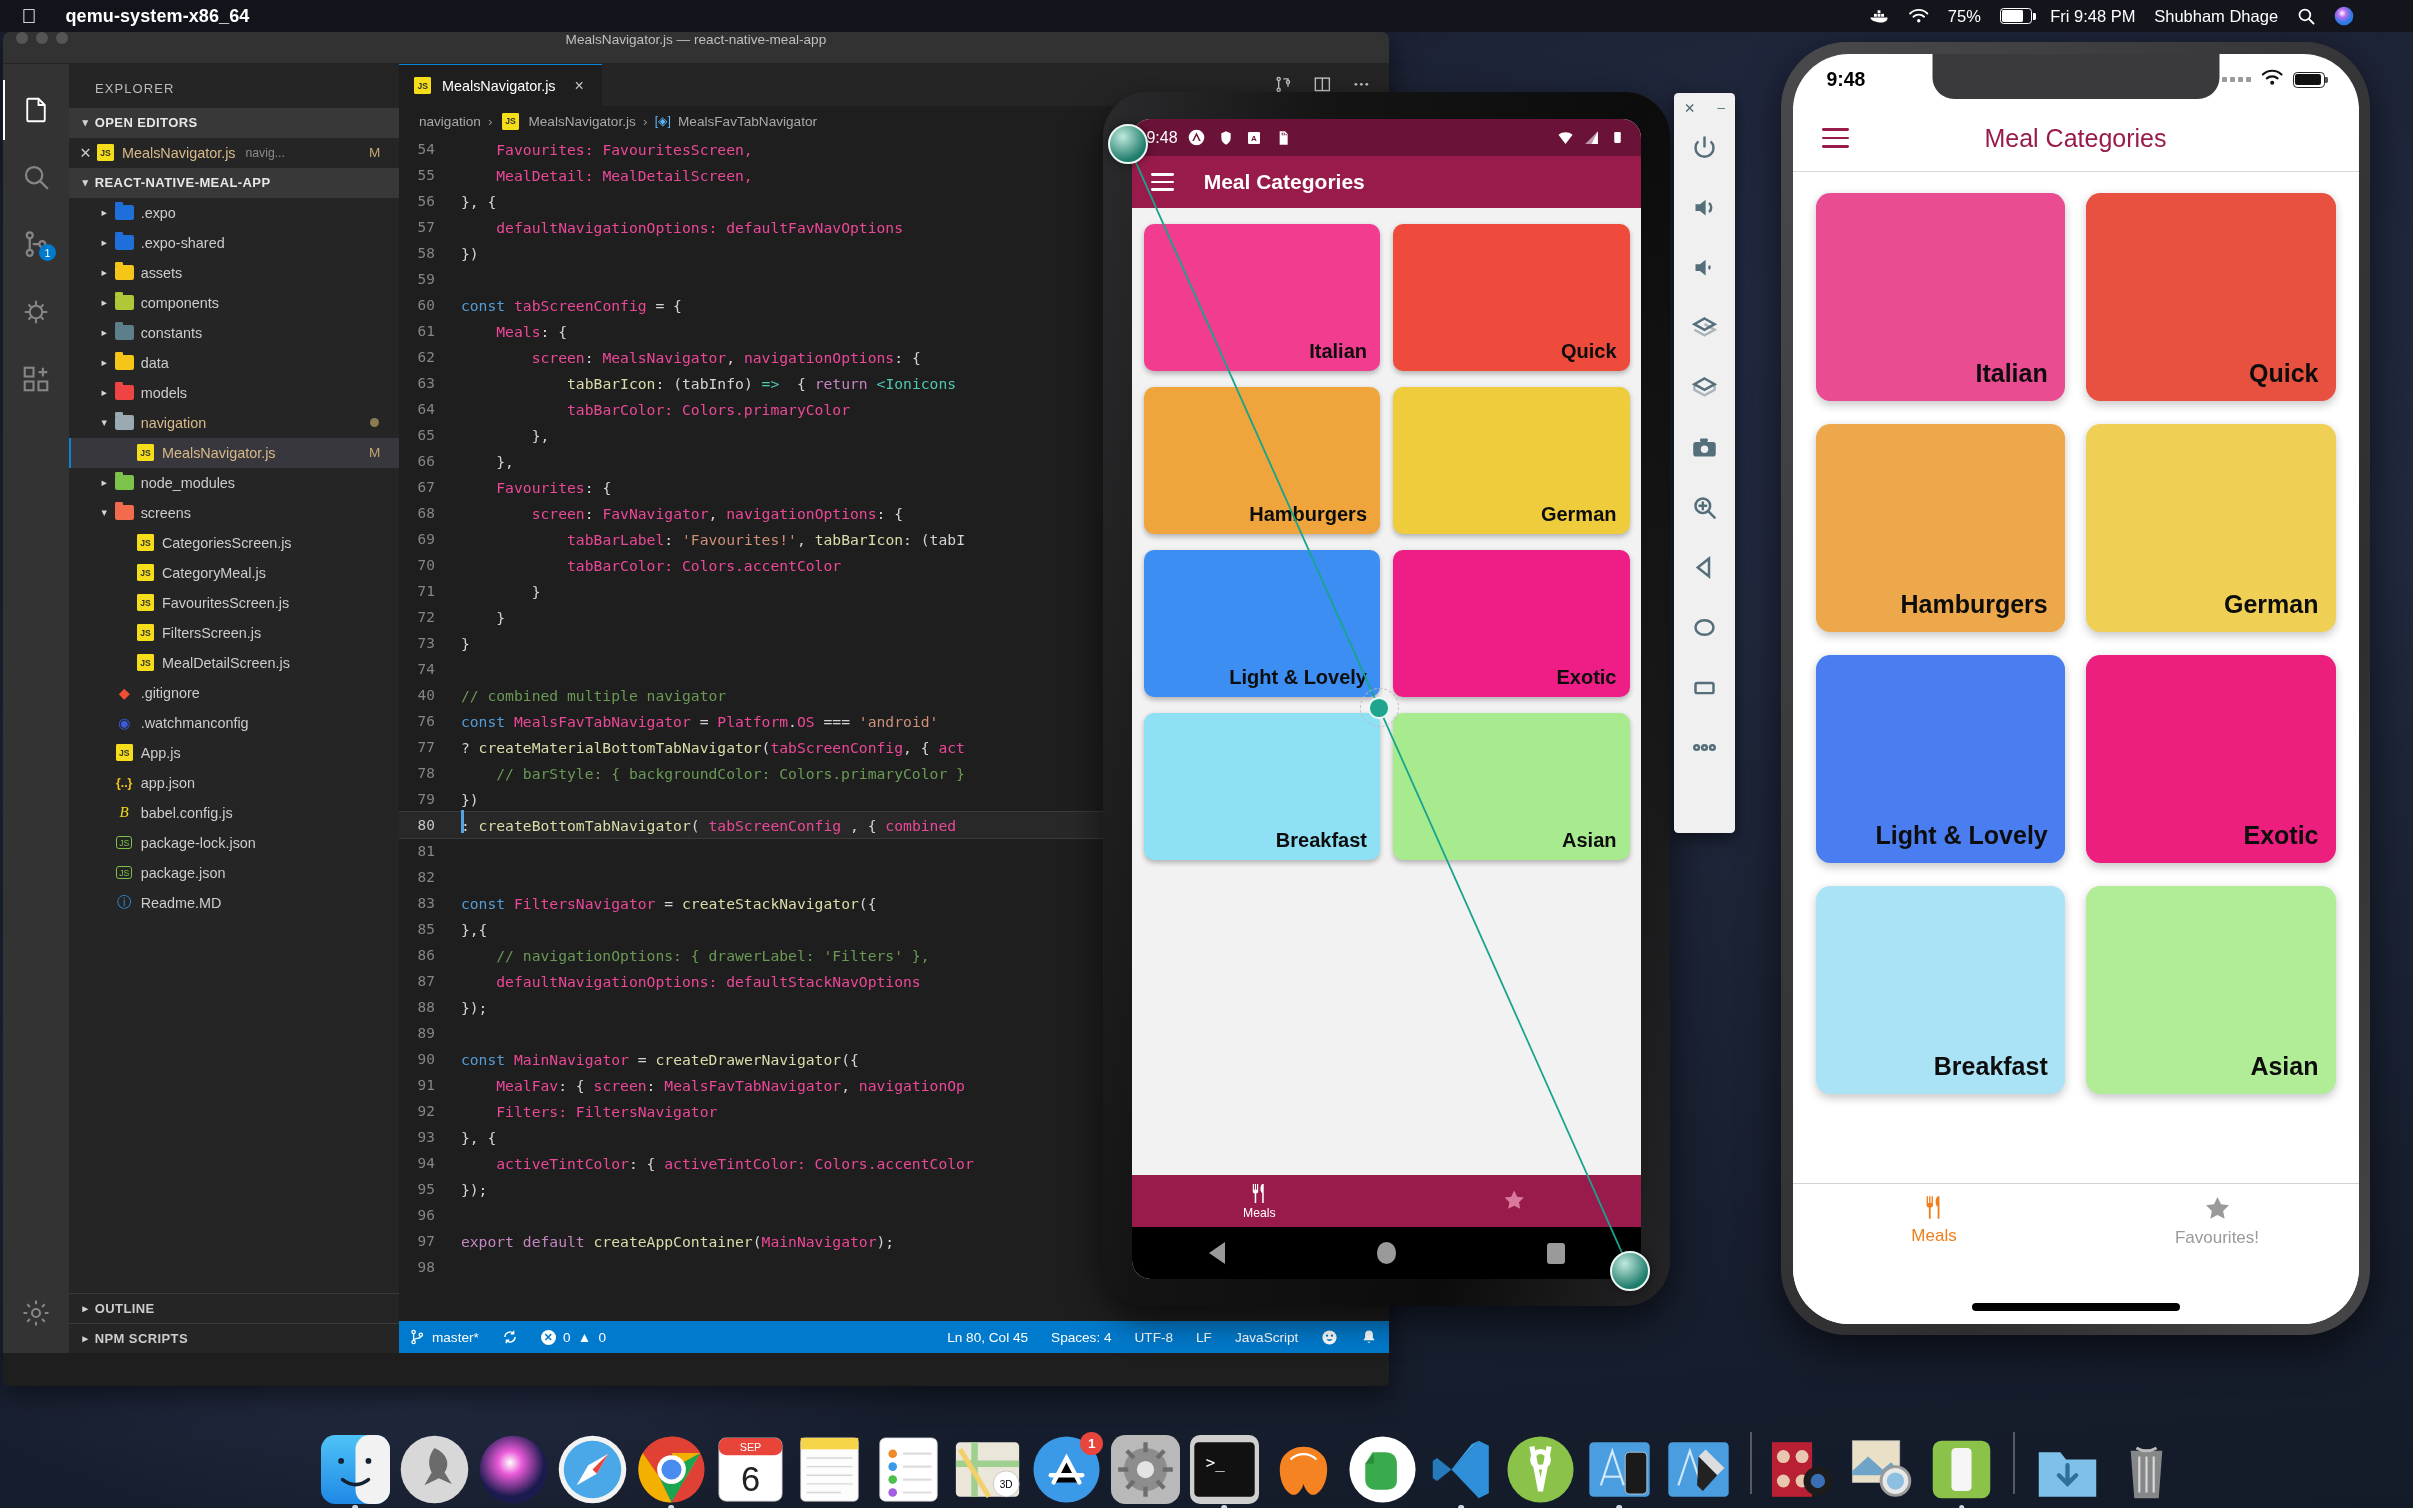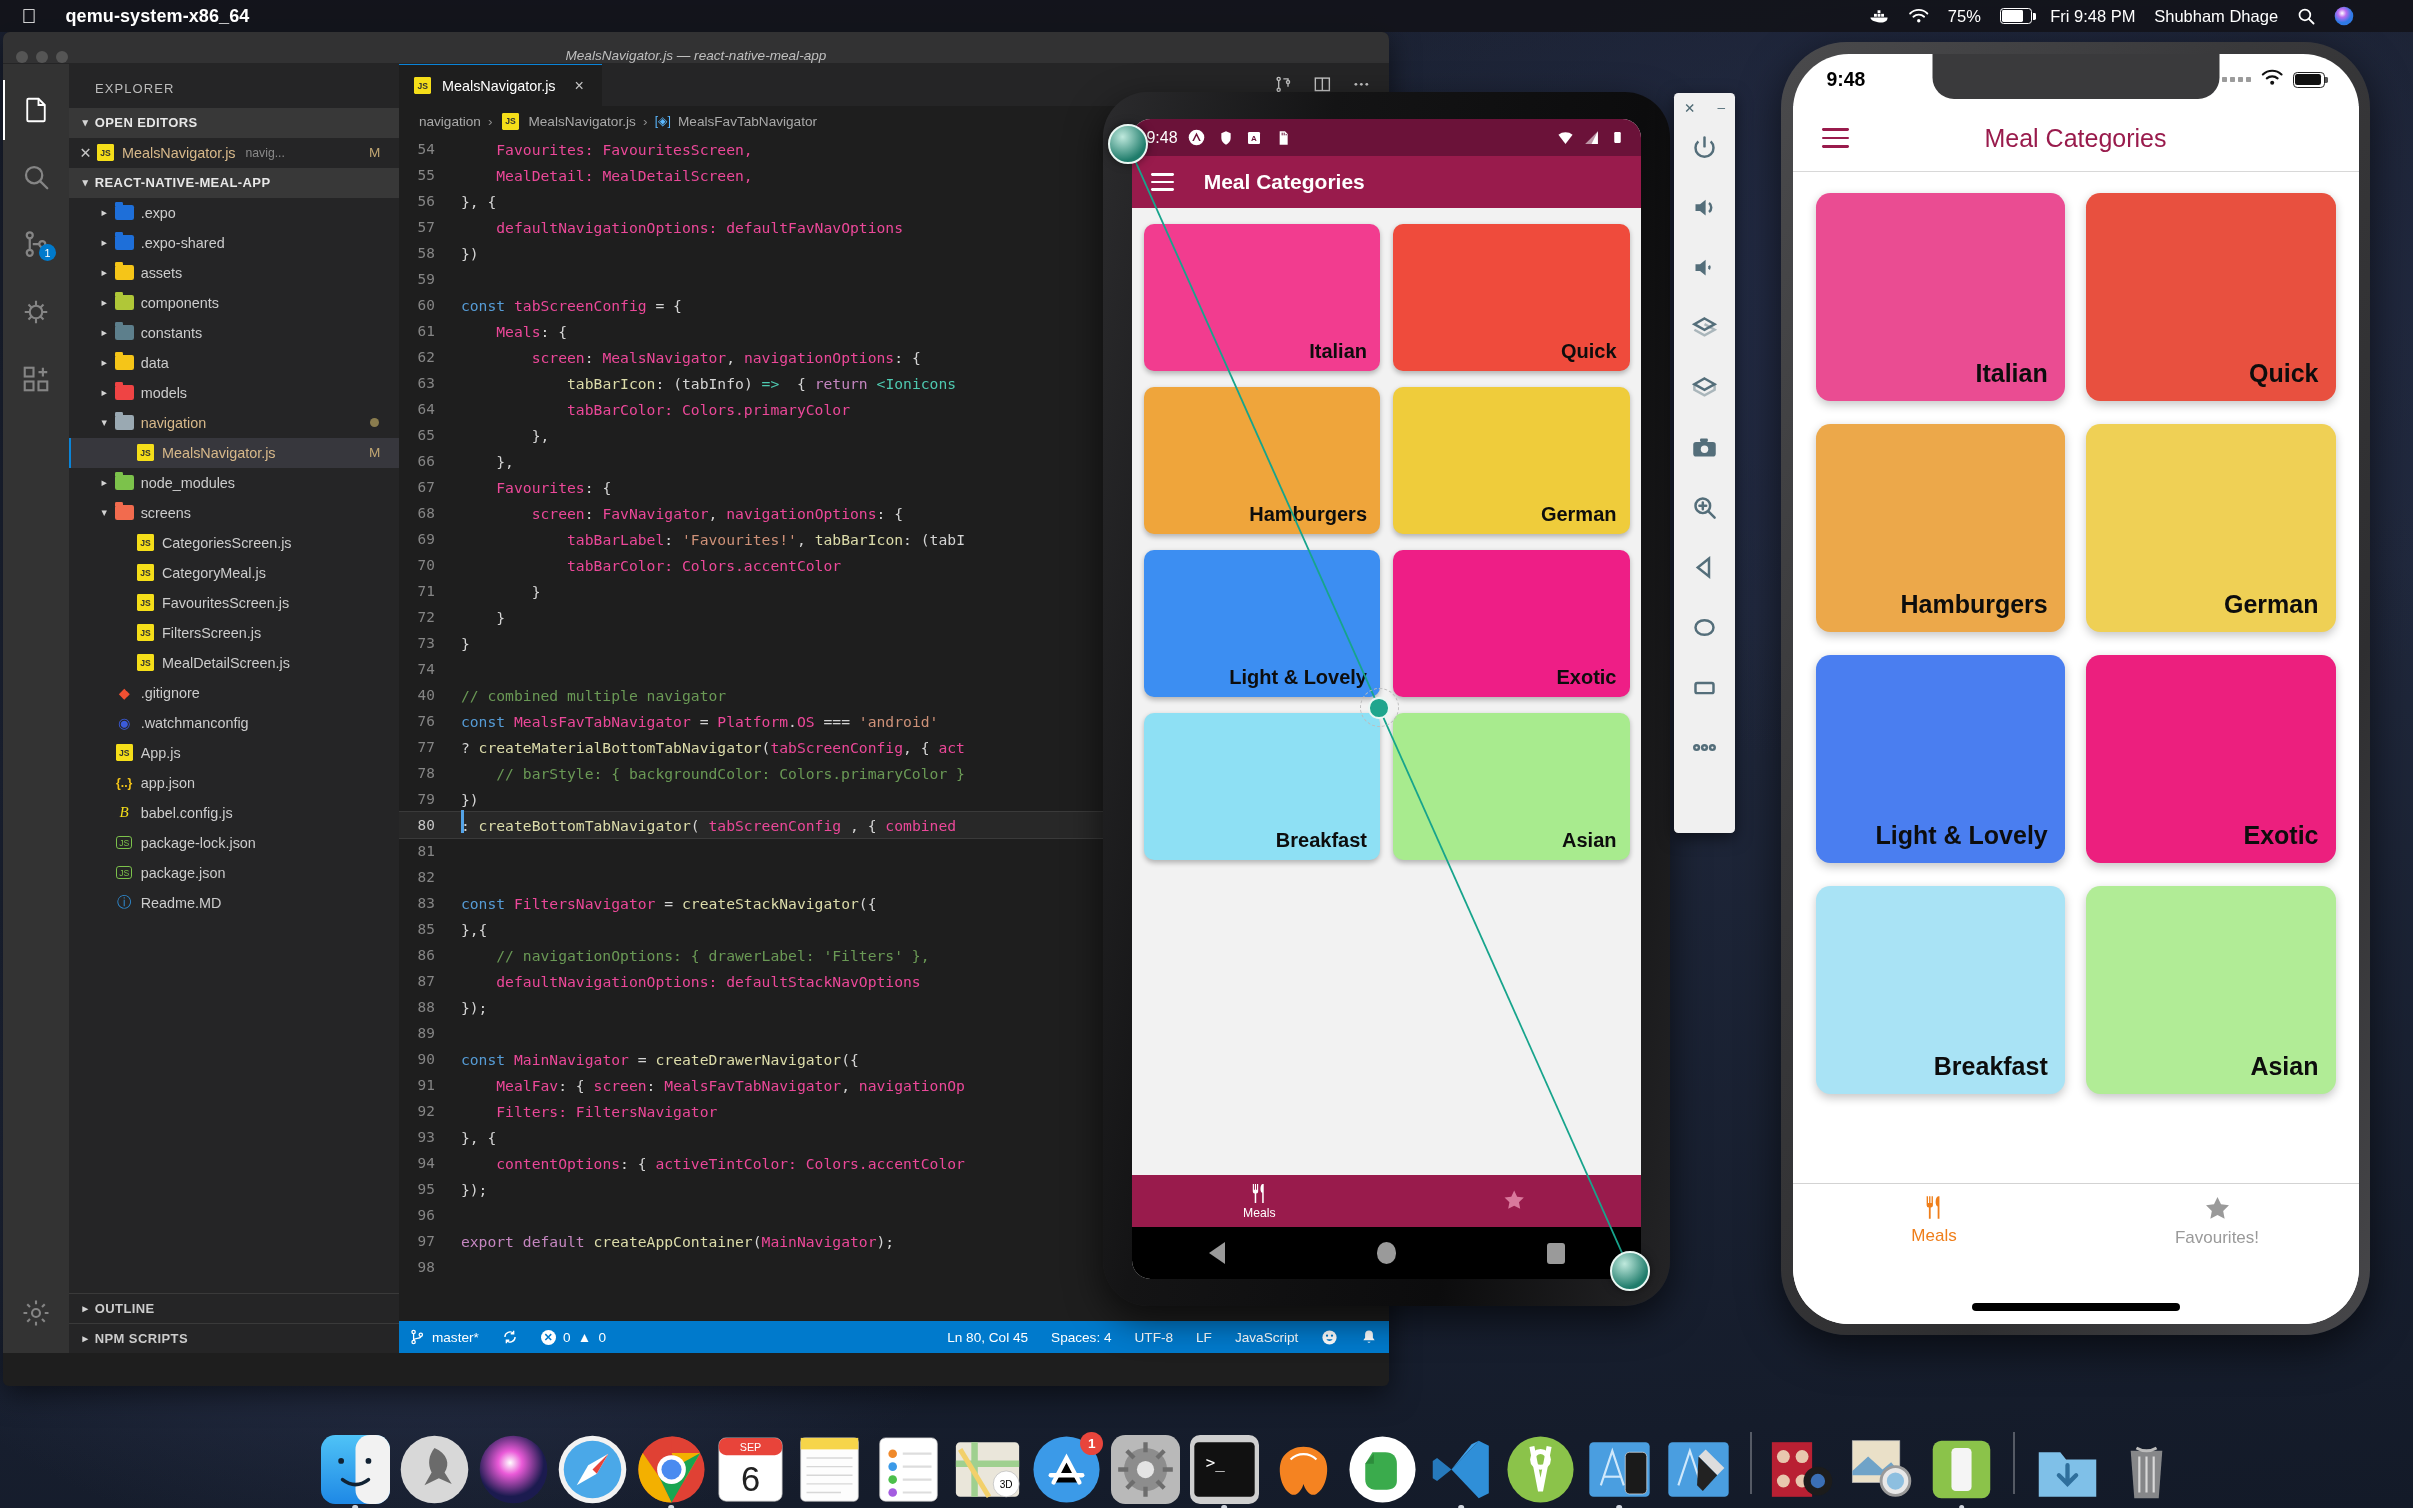--- a/index.html
+++ b/index.html
@@ -35,23 +35,22 @@
   .hamb-lines i{ display:block; height:2.2px; background:#fff; margin:2.9px 0; border-radius:0.7px;}
 
   
   #vscode{
     position:absolute; left:2.9px; top:32px; width:1386px; height:1354px;
     background:#1e1e1e; border-radius:7.2px 7.2px 5.7px 5.7px; overflow:hidden;
     box-shadow:0 7.2px 29px rgba(0,0,0,.55);
     z-index:100;
   }
   #vs-titlebar{
-    height:32px; background:#323233; display:flex; align-items:flex-end; position:relative;
+    height:32px; background:#323233; display:flex; align-items:flex-start; position:relative;
     border-bottom:0.7px solid #252526;
-    font-style:italic;
   }
   .traffic{ display:flex; gap:8px; margin-left:13px; }
   .tl{ width:12.2px; height:12.2px; border-radius:50%; background:#555; }
   .vs-title{
     position:absolute; left:0; right:0; text-align:center; color:#bfbfbf; font-size:13.6px;
     pointer-events:none;
   }
   #vs-body{ display:flex; height:1289px; }
   #activitybar{
     width:66px; background:#333333; display:flex; flex-direction:column; align-items:center;
@@ -671,21 +670,21 @@
           <div class="cl"><span class="ln">83</span><span class="code"><span class="t-key">const</span><span class="t-pun"> </span><span class="t-var">FiltersNavigator</span><span class="t-pun"> = </span><span class="t-fn">createStackNavigator</span><span class="t-pun">({</span></span></div>
           <div class="cl"><span class="ln">85</span><span class="code"><span class="t-pun">},{</span></span></div>
           <div class="cl"><span class="ln">86</span><span class="code"><span class="t-com">    // navigationOptions: { drawerLabel: 'Filters' },</span></span></div>
           <div class="cl"><span class="ln">87</span><span class="code"><span class="t-pun">    </span><span class="t-var">defaultNavigationOptions: defaultStackNavOptions</span></span></div>
           <div class="cl"><span class="ln">88</span><span class="code"><span class="t-pun">});</span></span></div>
           <div class="cl"><span class="ln">89</span><span class="code"></span></div>
           <div class="cl"><span class="ln">90</span><span class="code"><span class="t-key">const</span><span class="t-pun"> </span><span class="t-var">MainNavigator</span><span class="t-pun"> = </span><span class="t-fn">createDrawerNavigator</span><span class="t-pun">({</span></span></div>
           <div class="cl"><span class="ln">91</span><span class="code"><span class="t-pun">    </span><span class="t-var">MealFav</span><span class="t-pun">: { </span><span class="t-var">screen</span><span class="t-pun">: </span><span class="t-var">MealsFavTabNavigator</span><span class="t-pun">, </span><span class="t-var">navigationOp</span></span></div>
           <div class="cl"><span class="ln">92</span><span class="code"><span class="t-pun">    </span><span class="t-var">Filters: FiltersNavigator</span></span></div>
           <div class="cl"><span class="ln">93</span><span class="code"><span class="t-pun">}, {</span></span></div>
-          <div class="cl"><span class="ln">94</span><span class="code"><span class="t-pun">    </span><span class="t-var">contentOptions</span><span class="t-pun">: { </span><span class="t-var">activeTintColor: Colors.accentColor</span></span></div>
+          <div class="cl"><span class="ln">94</span><span class="code"><span class="t-pun">    </span><span class="t-var">activeTintColor</span><span class="t-pun">: { </span><span class="t-var">activeTintColor: Colors.accentColor</span></span></div>
           <div class="cl"><span class="ln">95</span><span class="code"><span class="t-pun">});</span></span></div>
           <div class="cl"><span class="ln">96</span><span class="code"></span></div>
           <div class="cl"><span class="ln">97</span><span class="code"><span class="t-ret">export default</span><span class="t-pun"> </span><span class="t-fn">createAppContainer</span><span class="t-pun">(</span><span class="t-var">MainNavigator</span><span class="t-pun">);</span></span></div>
           <div class="cl"><span class="ln">98</span><span class="code"></span></div>
           <div class="cursorbar" style="top: 674px;"></div>
         </div>
       <div id="statusbar">
         <span class="sbl">
           <svg width="14.4" height="16" viewBox="0 0 20 22" fill="none" stroke="#fff" stroke-width="1.8">
               <circle cx="5" cy="4" r="2.3"></circle>

